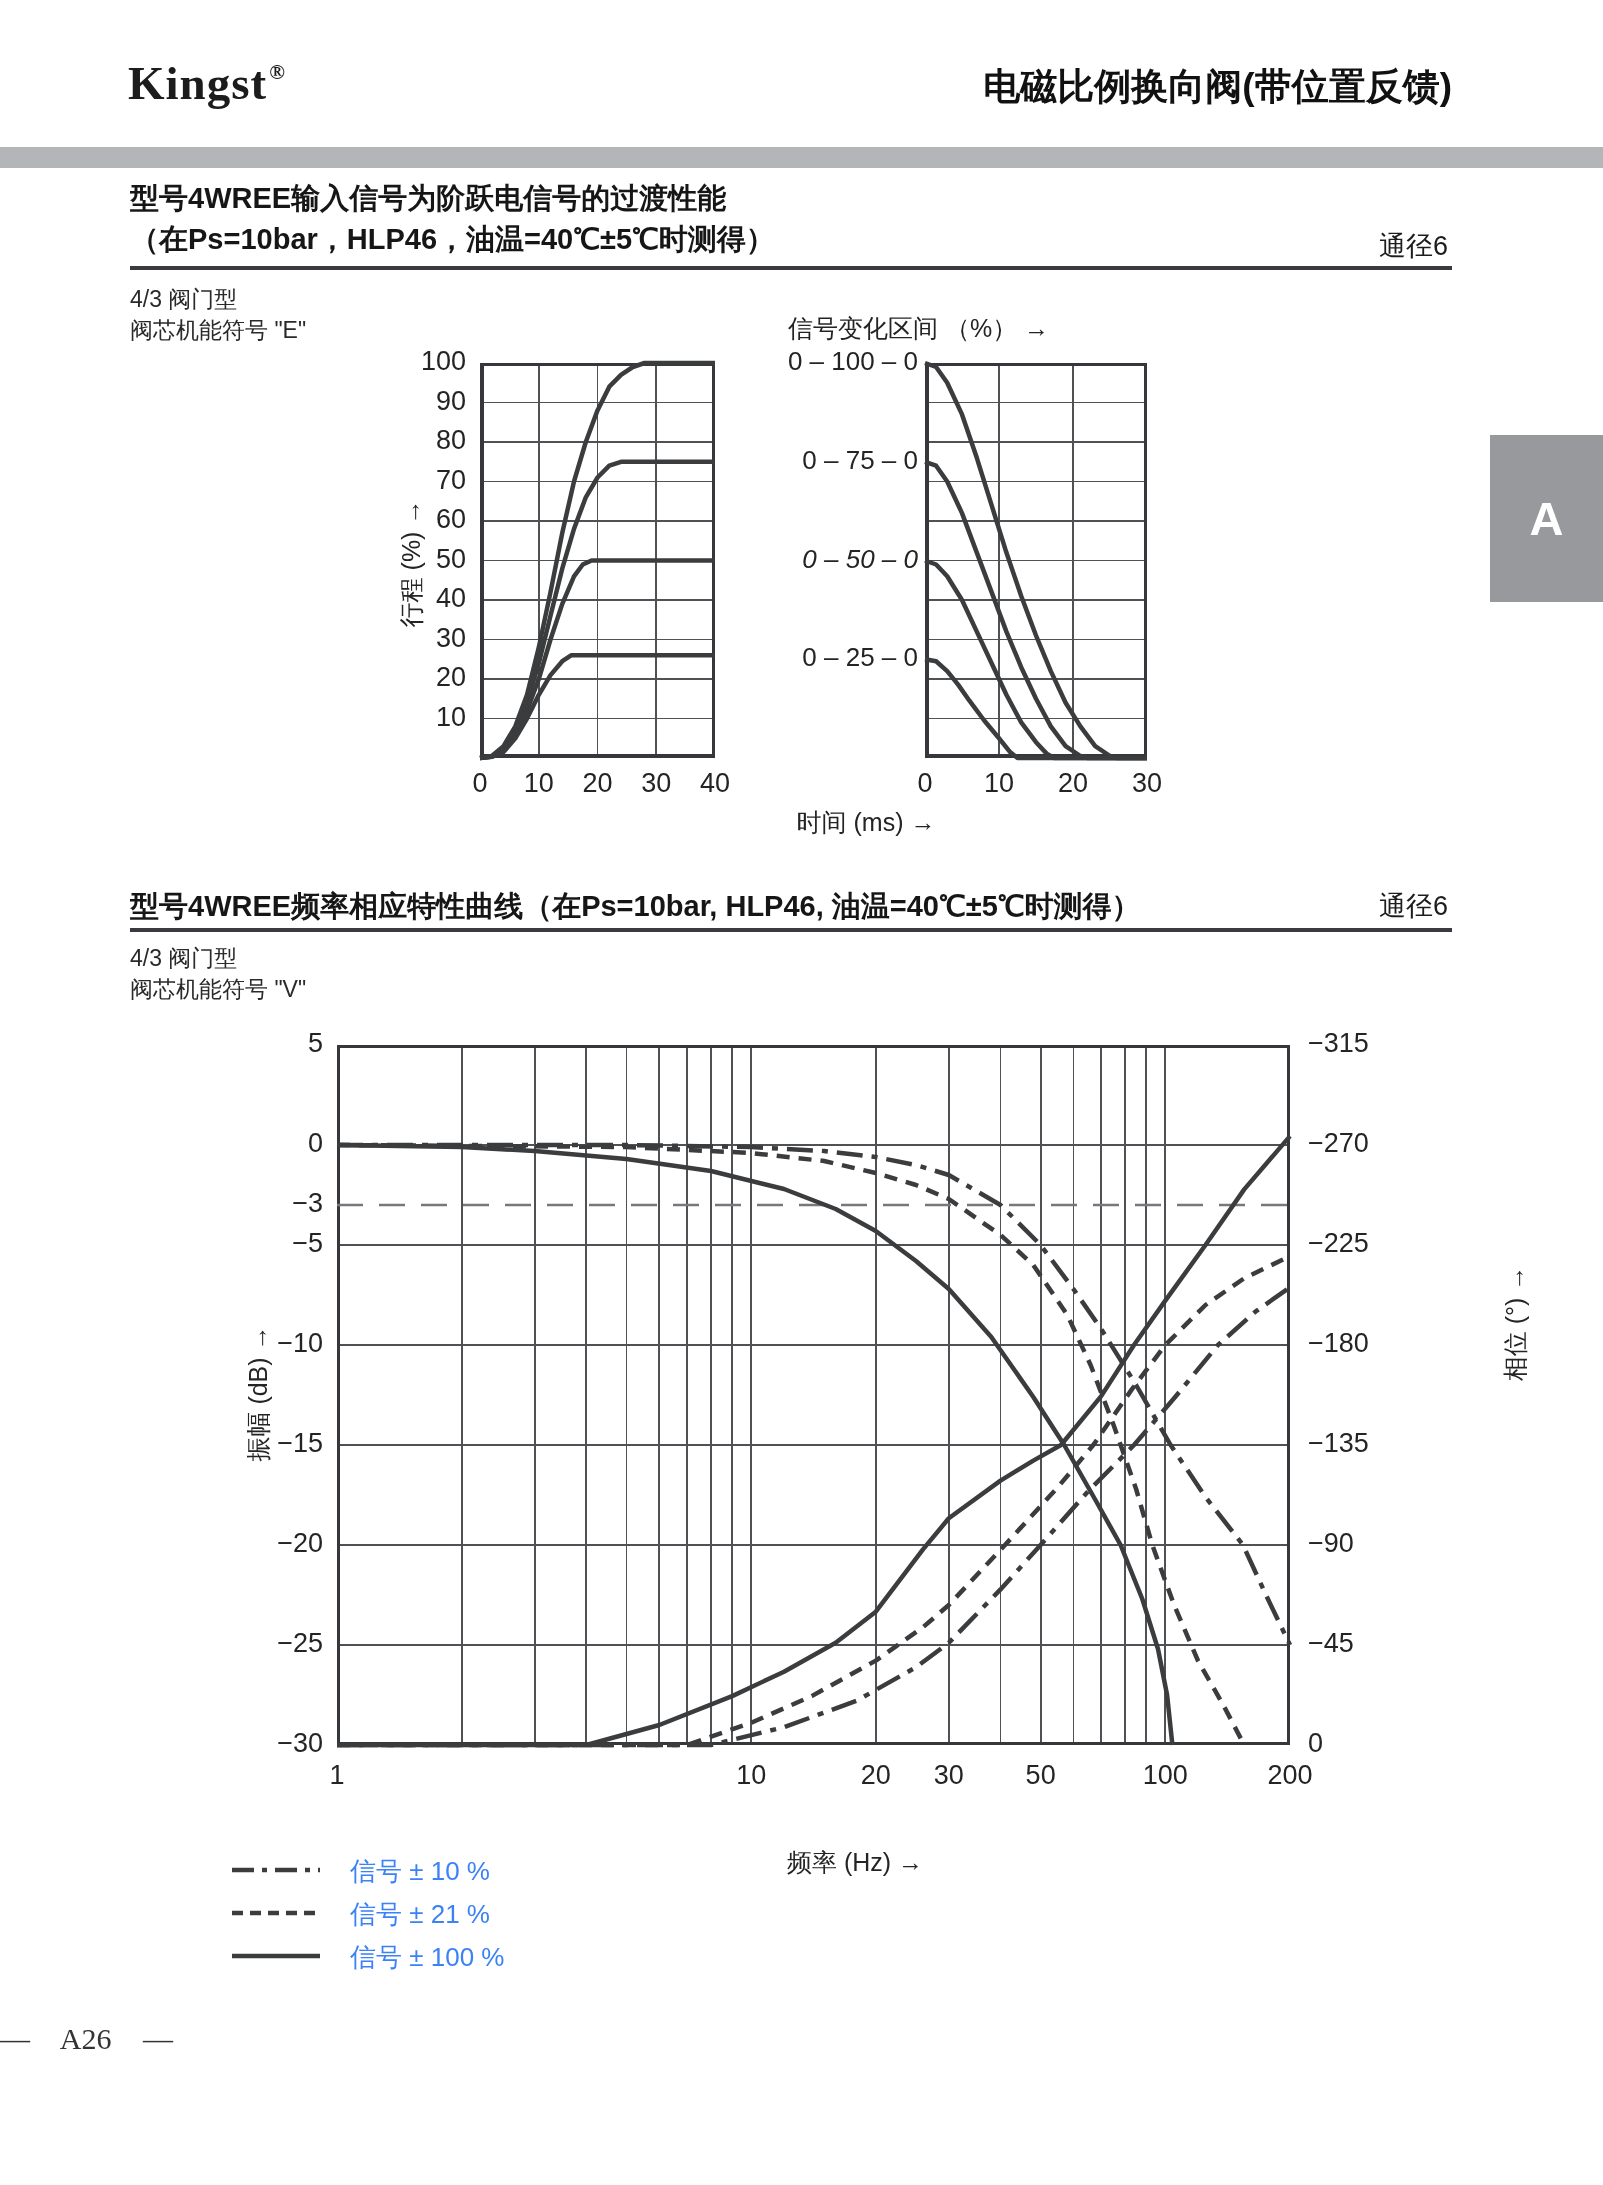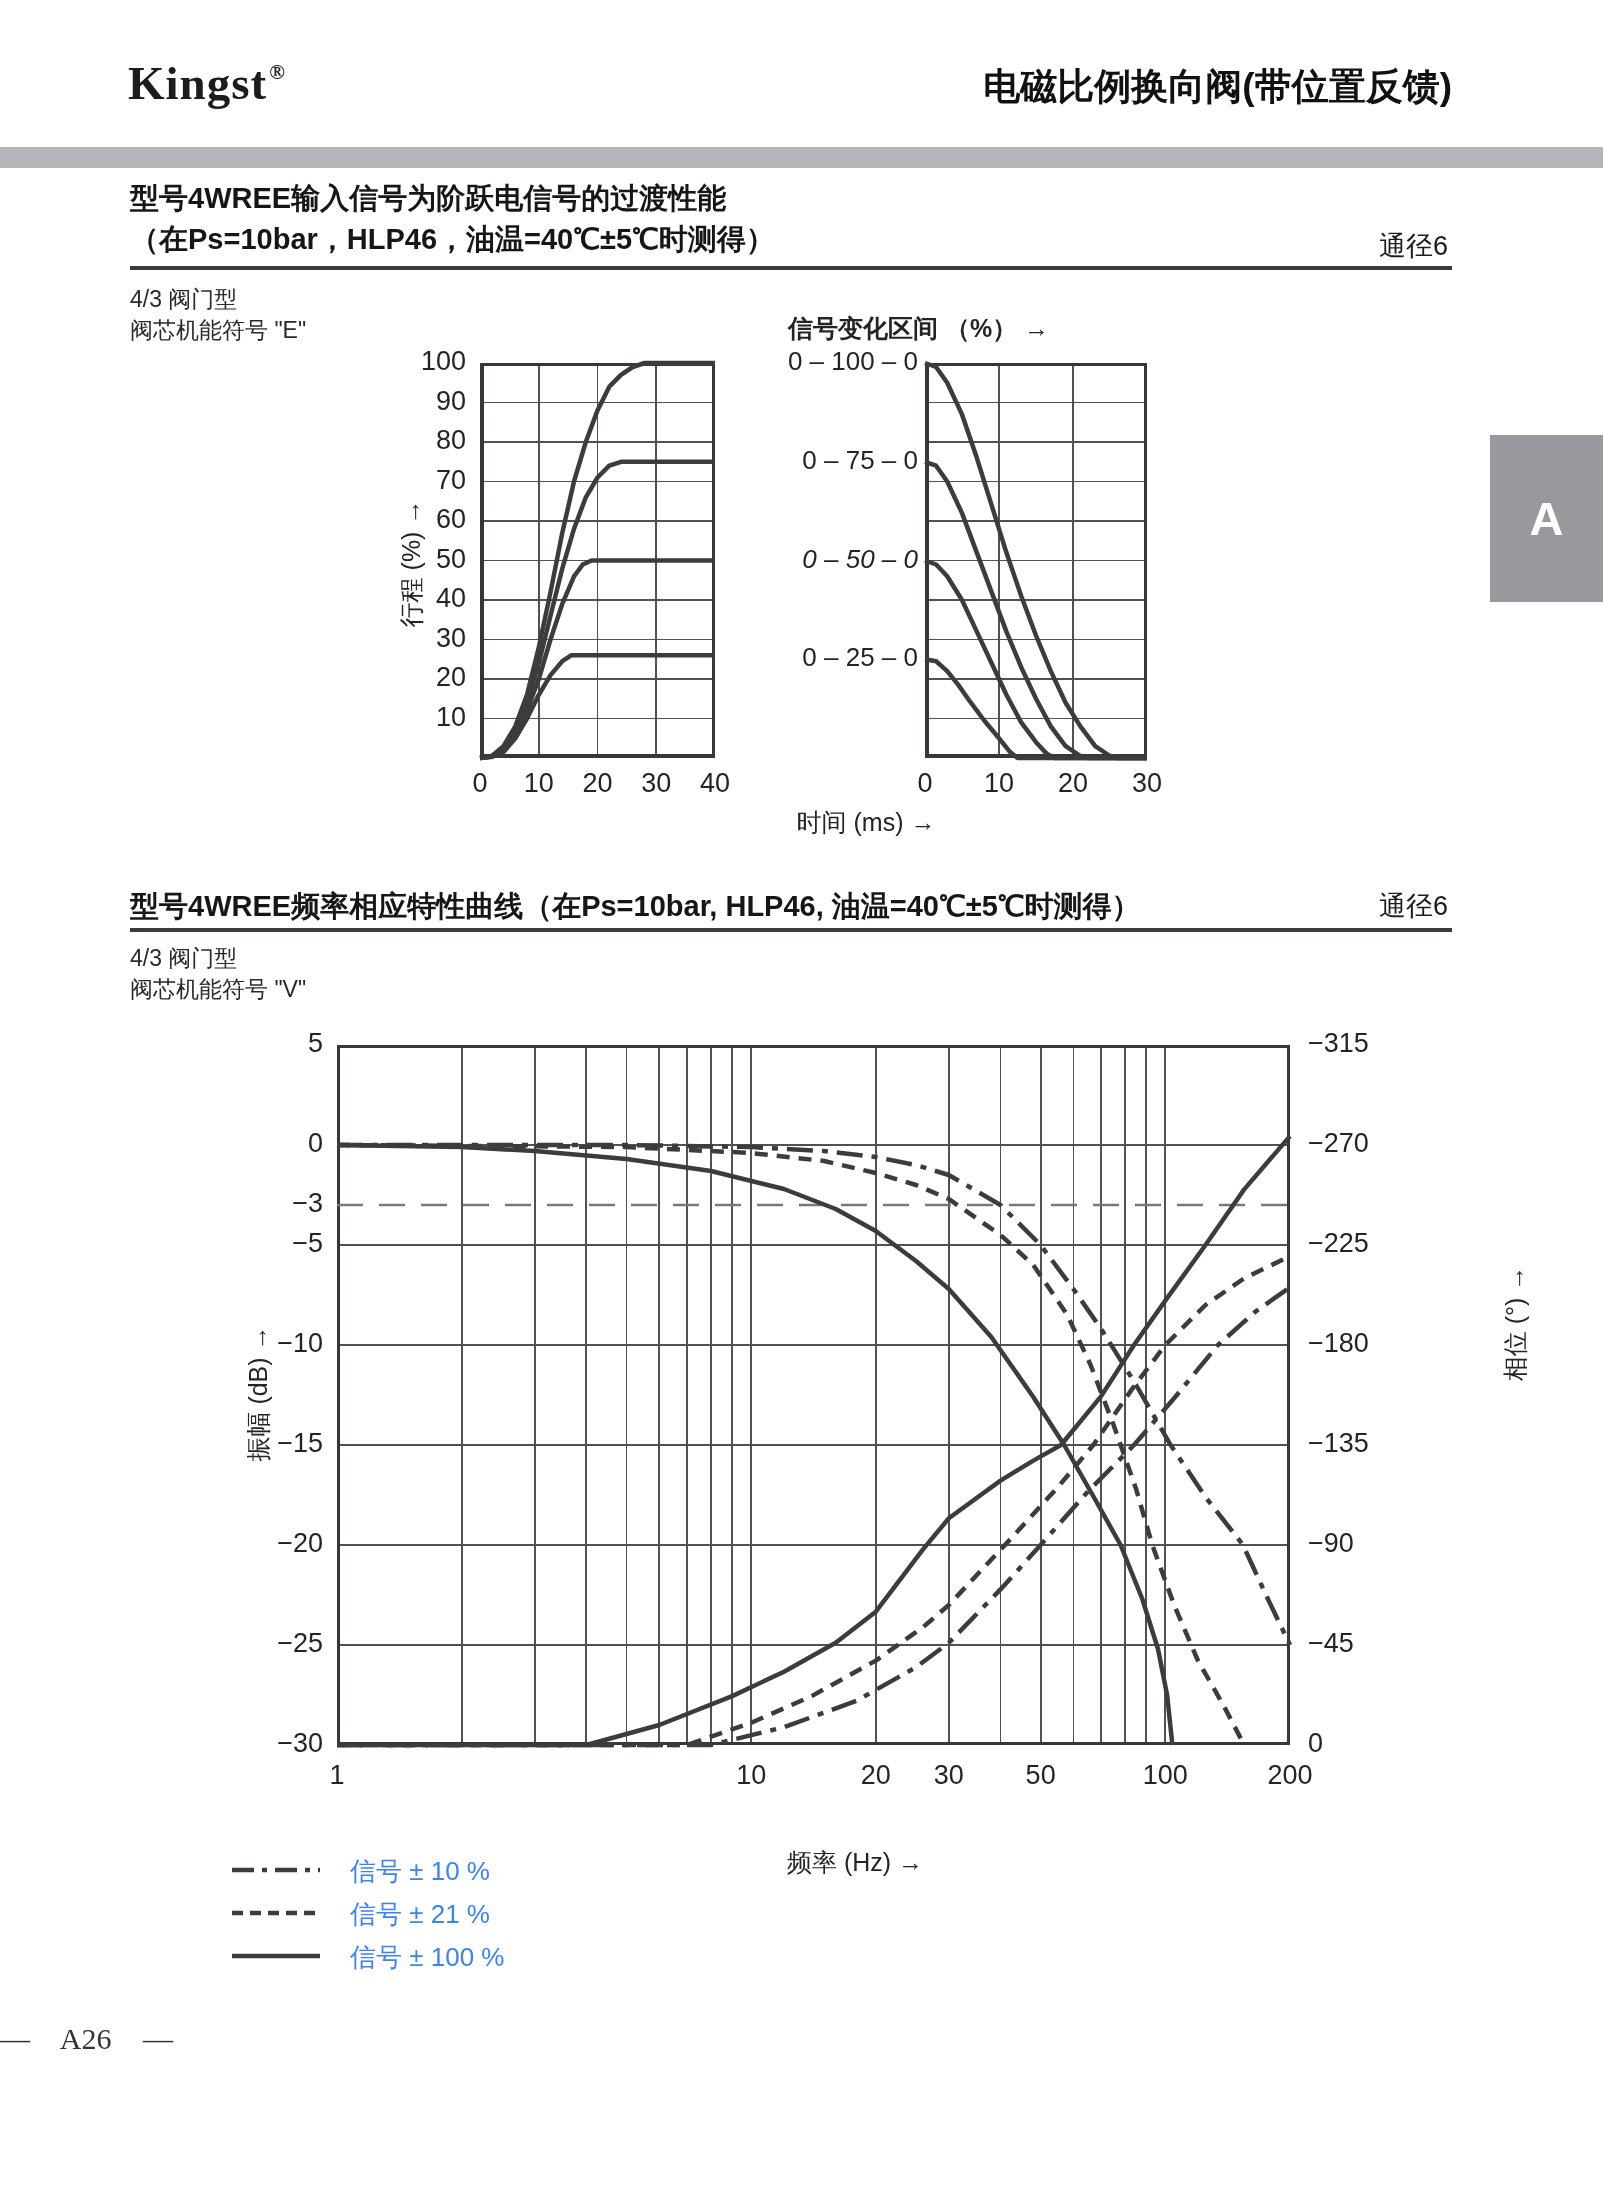--- a/index.html
+++ b/index.html
@@ -111,21 +111,21 @@
         <polyline points="0.0,296.3 11.1,298.2 22.2,308.1 33.3,321.9 44.4,337.7 59.2,357.5 74.0,375.3 85.1,389.1 92.5,395.0 222.0,395.0" fill="none" stroke="#3b3c3e" stroke-width="4.5" stroke-linejoin="round"></polyline>
       </svg>
       <div class="clab" style="left: 885px; top: 768px; width: 80px; text-align: center; font-size: 27px;">0</div>
       <div class="clab" style="left: 959px; top: 768px; width: 80px; text-align: center; font-size: 27px;">10</div>
       <div class="clab" style="left: 1033px; top: 768px; width: 80px; text-align: center; font-size: 27px;">20</div>
       <div class="clab" style="left: 1107px; top: 768px; width: 80px; text-align: center; font-size: 27px;">30</div>
       <div class="clab" style="left: 718px; top: 346px; width: 200px; text-align: right; font-size: 26px;">0 – 100 – 0</div>
       <div class="clab" style="left: 718px; top: 444.75px; width: 200px; text-align: right; font-size: 26px;">0 – 75 – 0</div>
       <div class="clab" style="left: 718px; top: 543.5px; width: 200px; text-align: right; font-size: 26px; font-style: italic;">0 – 50 – 0</div>
       <div class="clab" style="left: 718px; top: 642.25px; width: 200px; text-align: right; font-size: 26px;">0 – 25 – 0</div>
-      <div class="clab" style="left: 788px; top: 312px; text-align: right; font-size: 25px; font-weight: bold;">信号变化区间 （%） →</div>
+      <div class="clab" style="left: 788px; top: 312px; text-align: right; font-size: 25px;">信号变化区间 （%） →</div>
       <div class="clab" style="left: 766px; top: 806px; width: 200px; text-align: center; font-size: 25px;">时间 (ms) →</div>
       <div class="clab rot" style="left: 251px; top: 547px; width: 320px; text-align: center; font-size: 25px;">行程 (%) →</div>
     </div>
 
   <div class="sec-title sec2-title">型号4WREE频率相应特性曲线（在Ps=10bar, HLP46, 油温=40℃±5℃时测得）</div>
   <div class="size-tag tag2">通径6</div>
   <div class="rule rule2"></div>
   <div class="subnote sub2">
     <div>4/3 阀门型</div>
     <div>阀芯机能符号 "V"</div>

